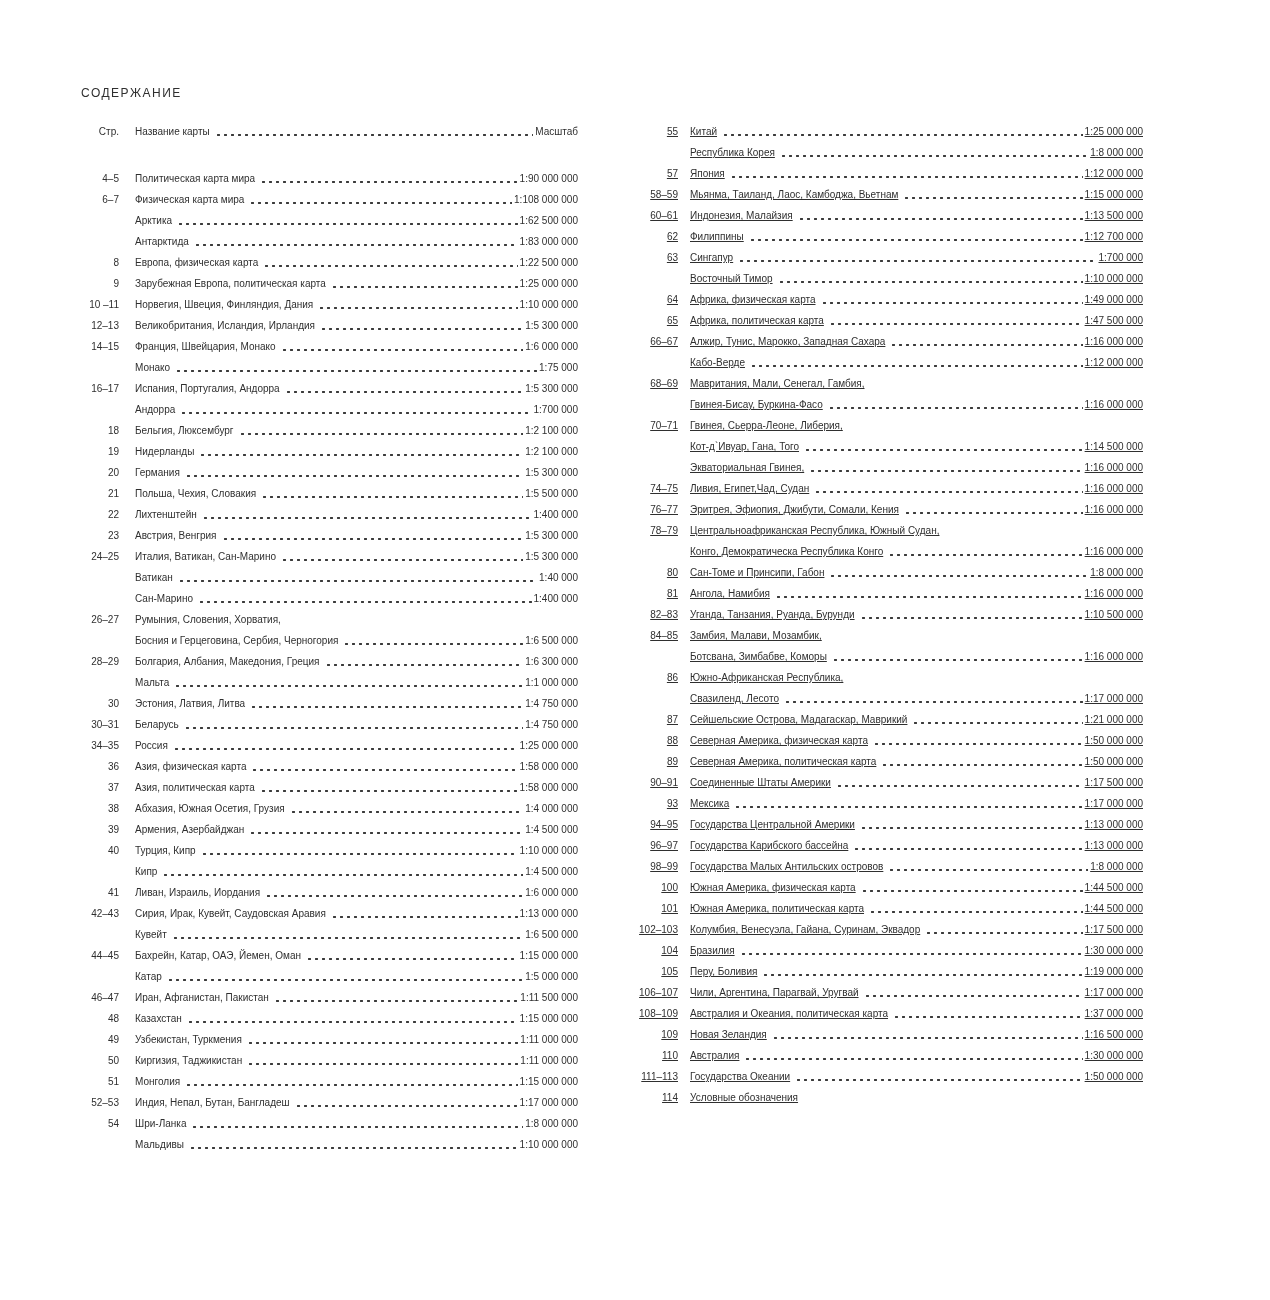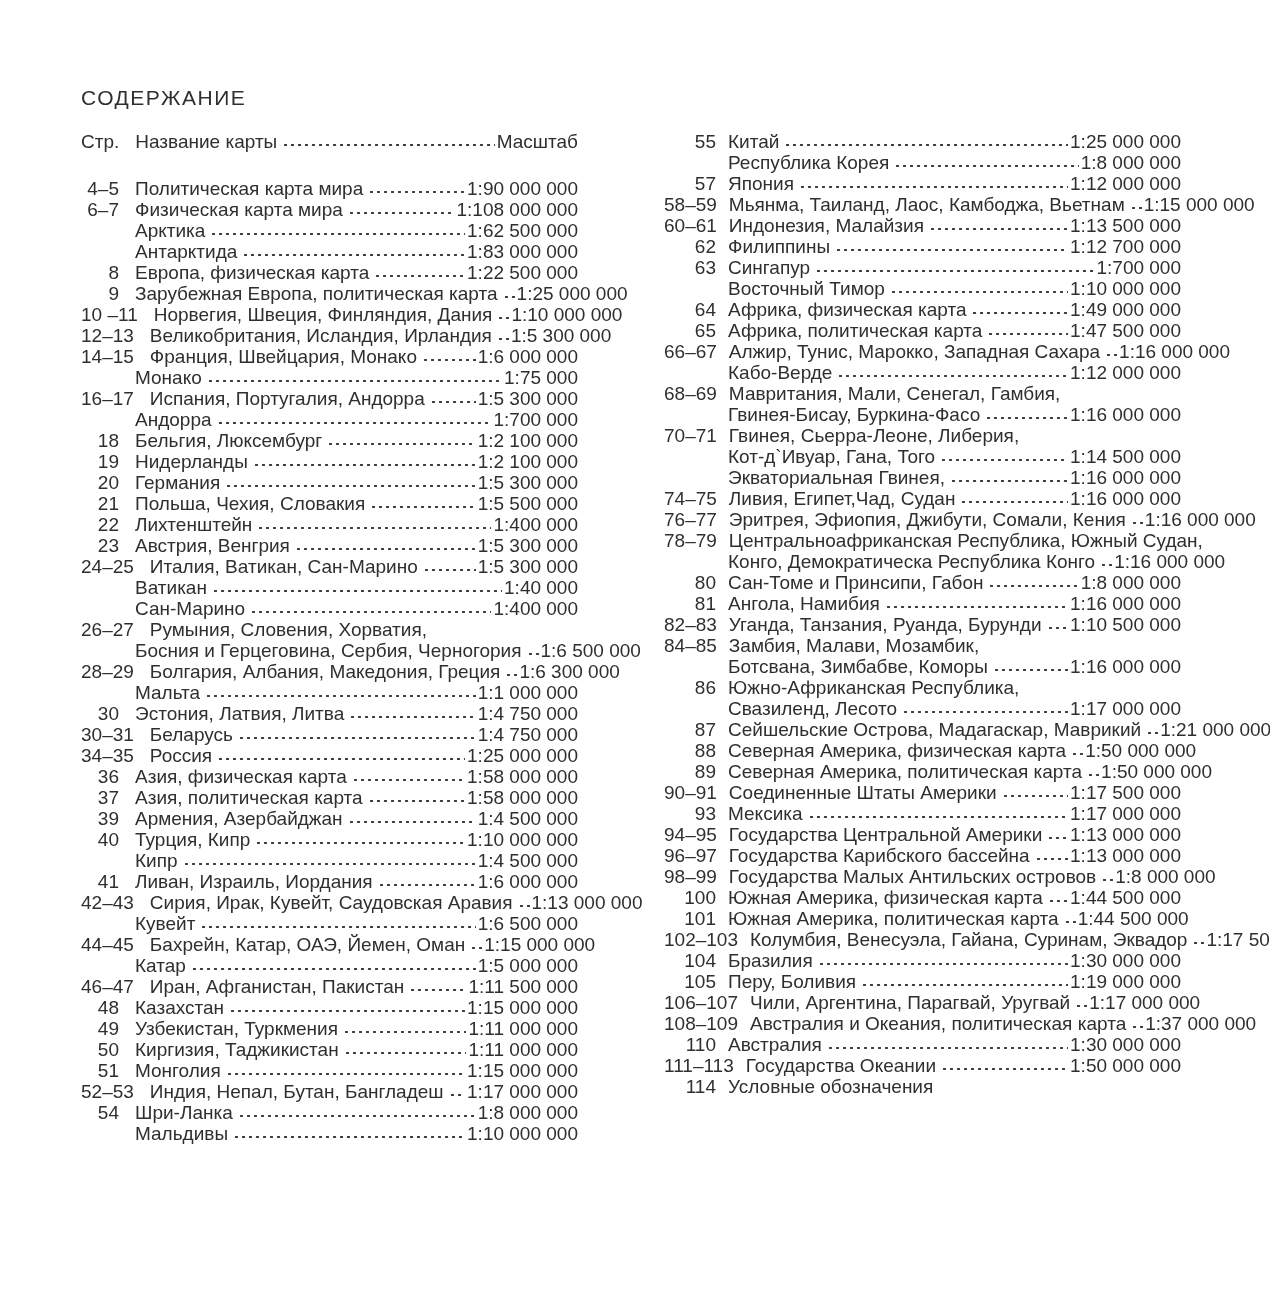--- a/index.html
+++ b/index.html
@@ -12,36 +12,36 @@
     height: 1300px;
     overflow: hidden;
     font-family: "Liberation Sans", sans-serif;
     color: #2f2f2f;
   }
   .page {
     box-sizing: border-box;
     padding: 86px 0 0 81px;
   }
   .doc-title {
-    font-size: 21px;
+    font-size: 12px;
     font-weight: normal;
     letter-spacing: 1.5px;
     margin: 0 0 21px 0;
     color: #2f2f2f;
   }
   .columns {
     display: flex;
     align-items: flex-start;
   }
   .col {
-    font-size: 19px;
+    font-size: 10px;
     line-height: 21px;
   }
   .col-left  { width: 497px; }
-  .col-right { width: 517px; margin-left: 86px; }
+  .col-right { width: 517px; margin-left: 48px; text-decoration: underline; }
 
   .row {
     display: flex;
     white-space: nowrap;
     align-items: baseline;
   }
   .header-row { margin-bottom: 26px; }
 
   .cell-page {
     flex: 0 0 38px;
@@ -254,20 +254,26 @@
             <span class="leader"></span>
             <span class="cell-scale">1:58 000 000</span>
           </div>
           <div class="row">
             <span class="cell-page">37</span>
             <span class="cell-title">Азия, политическая карта</span>
             <span class="leader"></span>
             <span class="cell-scale">1:58 000 000</span>
           </div>
           <div class="row">
+            <span class="cell-page">38</span>
+            <span class="cell-title">Абхазия, Южная Осетия, Грузия</span>
+            <span class="leader"></span>
+            <span class="cell-scale">1:4 000 000</span>
+          </div>
+          <div class="row">
             <span class="cell-page">39</span>
             <span class="cell-title">Армения, Азербайджан</span>
             <span class="leader"></span>
             <span class="cell-scale">1:4 500 000</span>
           </div>
           <div class="row">
             <span class="cell-page">40</span>
             <span class="cell-title">Турция, Кипр</span>
             <span class="leader"></span>
             <span class="cell-scale">1:10 000 000</span>
@@ -603,20 +609,26 @@
             <span class="leader"></span>
             <span class="cell-scale">1:17 000 000</span>
           </div>
           <div class="row">
             <span class="cell-page">108–109</span>
             <span class="cell-title">Австралия и Океания, политическая карта</span>
             <span class="leader"></span>
             <span class="cell-scale">1:37 000 000</span>
           </div>
           <div class="row">
+            <span class="cell-page">109</span>
+            <span class="cell-title">Новая Зеландия</span>
+            <span class="leader"></span>
+            <span class="cell-scale">1:16 500 000</span>
+          </div>
+          <div class="row">
             <span class="cell-page">110</span>
             <span class="cell-title">Австралия</span>
             <span class="leader"></span>
             <span class="cell-scale">1:30 000 000</span>
           </div>
           <div class="row">
             <span class="cell-page">111–113</span>
             <span class="cell-title">Государства Океании</span>
             <span class="leader"></span>
             <span class="cell-scale">1:50 000 000</span>

